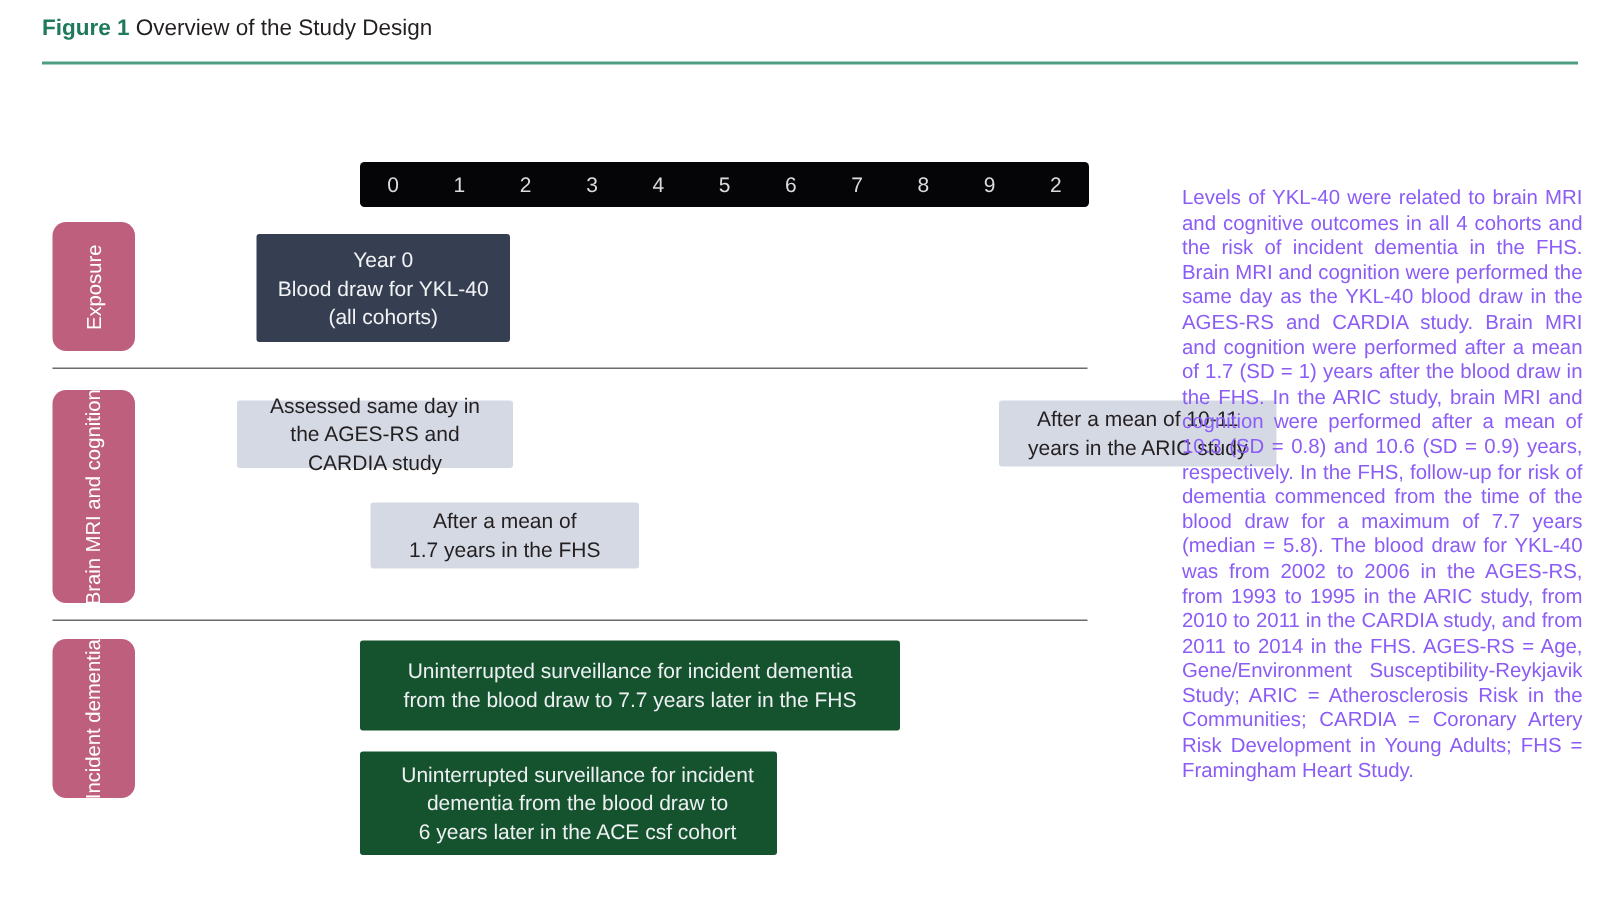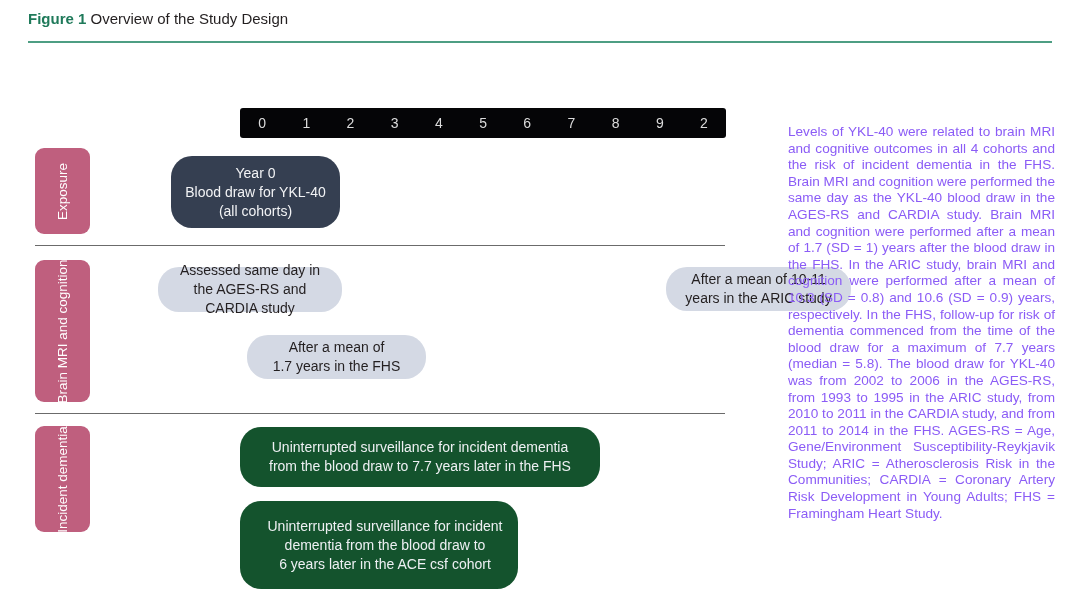--- a/index.html
+++ b/index.html
@@ -118,21 +118,21 @@
     line-height: 17px;
     text-align: center;
   }
   #row-label-exposure { top: 96px; height: 86px; }
   #row-label-brainmri { top: 208px; height: 142px; }
   #row-label-dementia { top: 374px; height: 106px; }
 
   
   .box {
     position: absolute;
-    border-radius: 21px;
+    border-radius: 2px;
     display: flex;
     align-items: center;
     justify-content: center;
     text-align: center;
     box-sizing: border-box;
   }
   .box .box-text {
     font-size: 14px;
     line-height: 19px;
     white-space: pre-line;
@@ -149,21 +149,21 @@
   .box.light {
     background: #d4d9e4;
     color: #231f20;
   }
 
   #box-exposure      { left: 171px; top: 104px; width: 169px; height: 72px; }
   #box-assessed      { left: 158px; top: 215px; width: 184px; height: 45px; }
   #box-aric          { left: 618px; top: 215px; width: 185px; height: 44px; margin-left: 48px; }
   #box-fhs17         { left: 247px; top: 283px; width: 179px; height: 44px; }
   #box-surv-fhs      { left: 240px; top: 375px; width: 360px; height: 60px; }
-  #box-surv-ace      { left: 240px; top: 449px; width: 278px; height: 88px; padding-left: 12px; }
+  #box-surv-ace      { left: 240px; top: 449px; width: 278px; height: 69px; padding-left: 12px; }
 
   
   #caption-column {
     position: absolute;
     left: 788px;
     top: 72px;
     width: 267px;
     font-size: 13.6px;
     line-height: 16.6px;
     text-align: justify;

